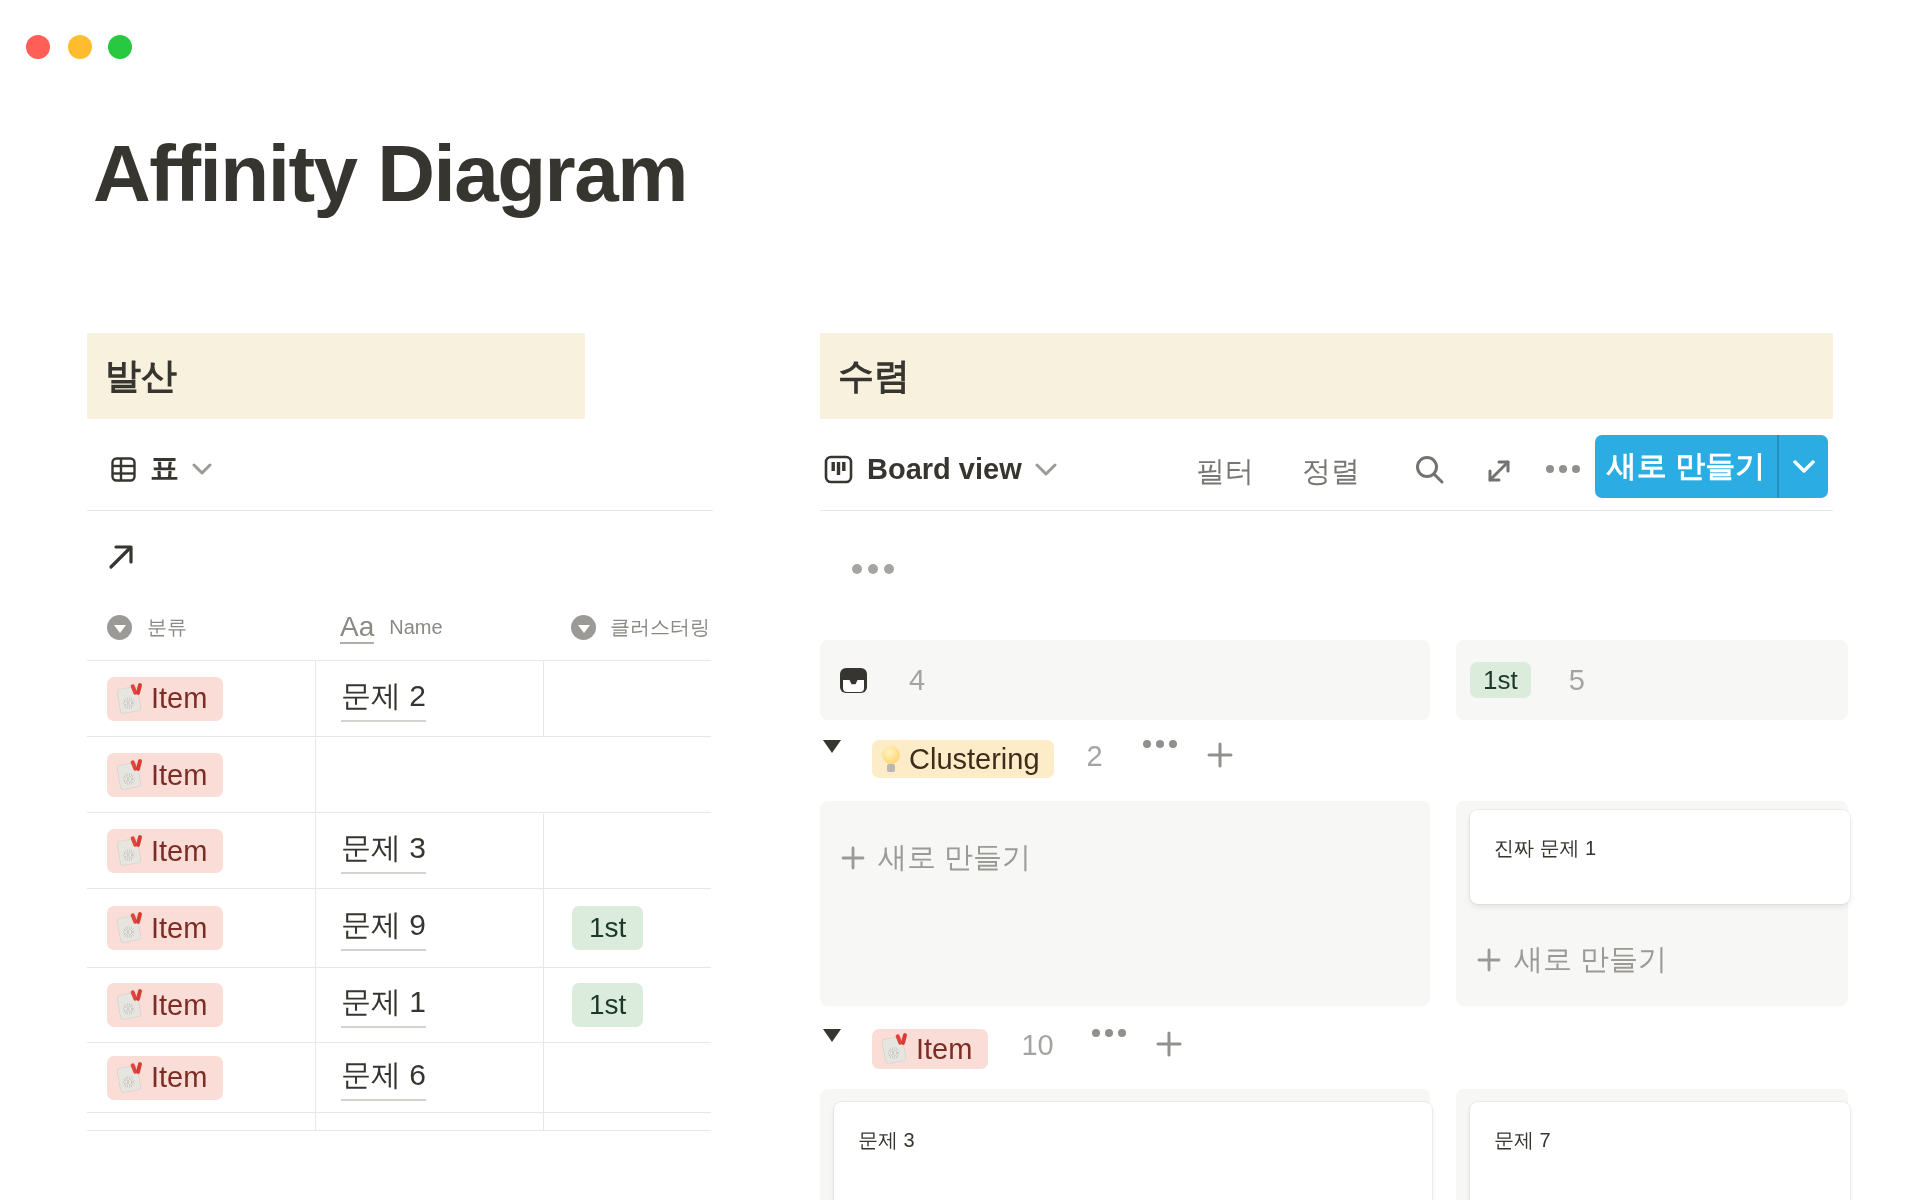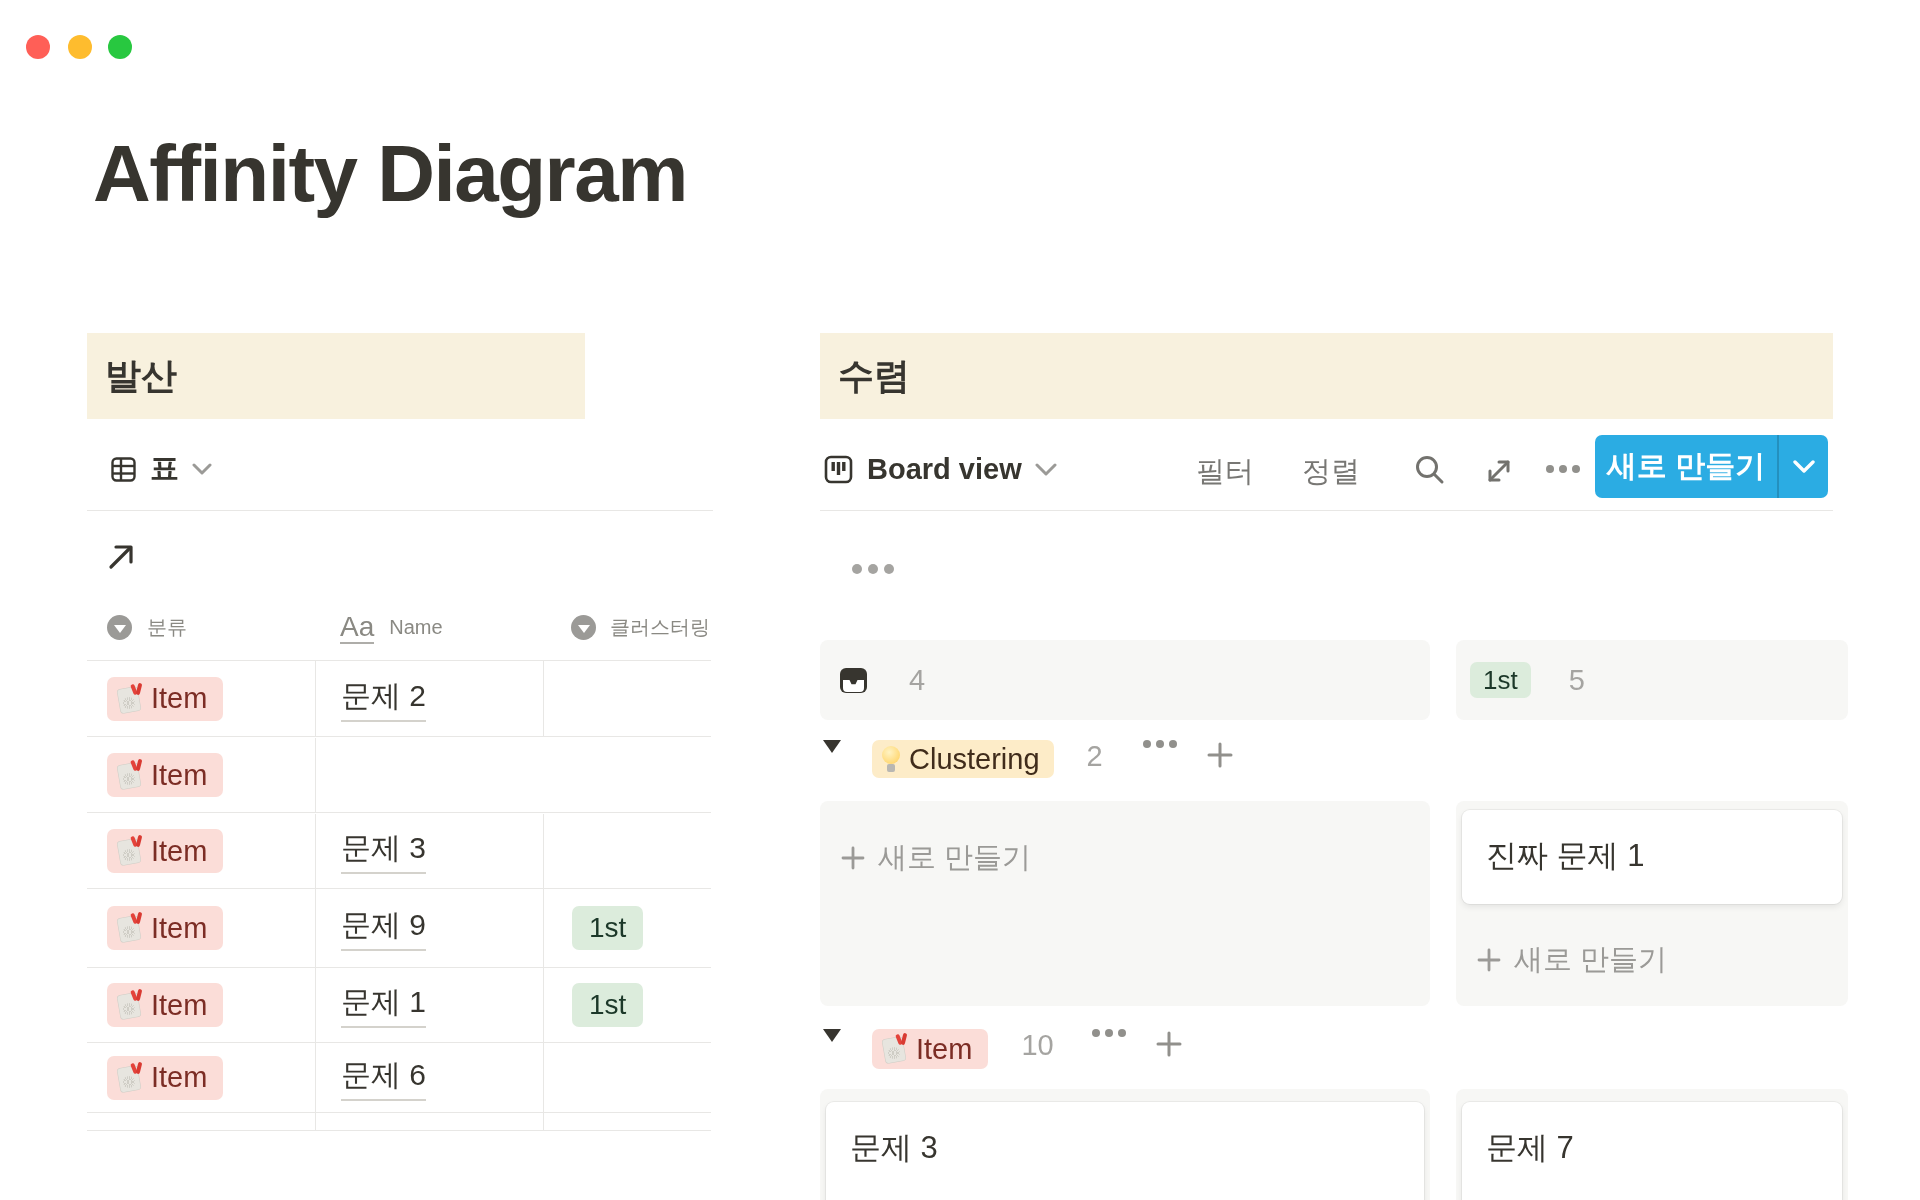--- a/index.html
+++ b/index.html
@@ -81,21 +81,21 @@
   .col-head .htext { font-size:29px; font-weight:600; color:#37352F; }
   .count { font-size:29px; color:#A5A4A1; }
   .group-row { position:absolute; display:flex; align-items:flex-start; }
   .tri { width:0; height:0; border-left:9px solid transparent; border-right:9px solid transparent;
     border-top:13px solid #37352F; flex:0 0 auto; }
   .tag-yellow { background:#FDECC8; color:#402C1B; height:38px; padding:0 14px 0 8px;
     font-size:29px; font-weight:500; gap:7px; }
   .group-pink { height:40px; font-size:29px; }
   .board-card { position:absolute; background:#fff; border-radius:8px;
     box-shadow:0 0 0 1px rgba(15,15,15,0.05), 0 3px 6px rgba(15,15,15,0.08);
-    padding:25px 24px 0 24px; font-size:31px; font-weight:500; color:#37352F; }
+    padding:25px 24px 0 24px; font-size:20px; font-weight:500; color:#37352F;margin-left:8px; }
   .ghost-new { position:absolute; display:flex; align-items:center; gap:12px;
     font-size:29px; color:#9B9A97; }
 
   svg { display:block; }
 </style>
 </head>
 <body>
 
 <div id="canvas">
 

